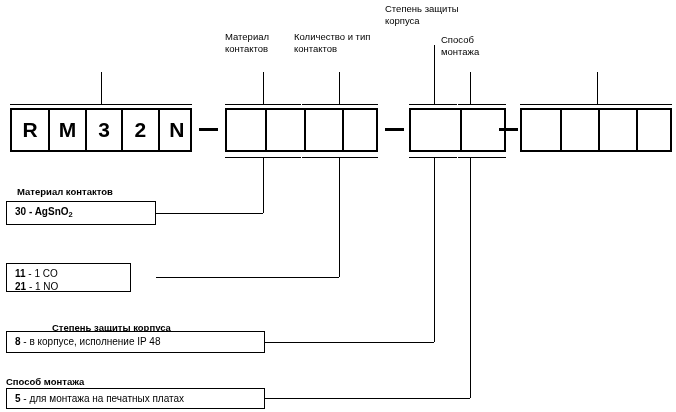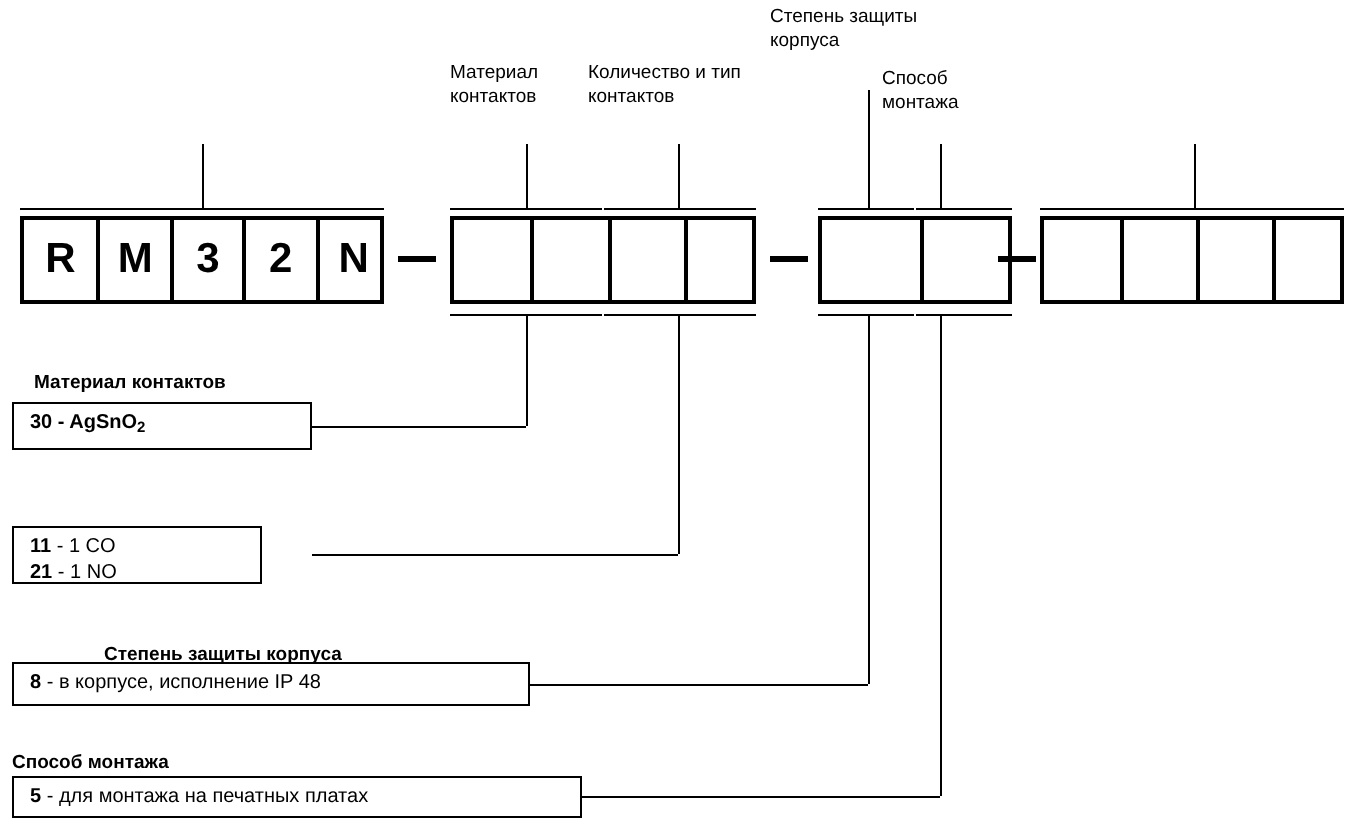--- a/index.html
+++ b/index.html
@@ -131,19 +131,19 @@
   </div>
 
   <div class="legend-title" style="left:6px;top:322px;margin-left:46px;">Степень защиты корпуса</div>
   <div class="legend-box" style="left:6px;top:331px;width:259px;height:22px;">
     <div>
       <span class="b">8</span><span> - в корпусе, исполнение IP 48</span>
     </div>
   </div>
 
   <div class="legend-title" style="left:6px;top:376px;">Способ монтажа</div>
-  <div class="legend-box" style="left:6px;top:388px;width:285px;height:21px;">
+  <div class="legend-box" style="left:6px;top:388px;width:259px;height:21px;">
     <div>
       <span class="b">5</span><span> - для монтажа на печатных платах</span>
     </div>
   </div>
 
 </div>
 
 </body></html>

